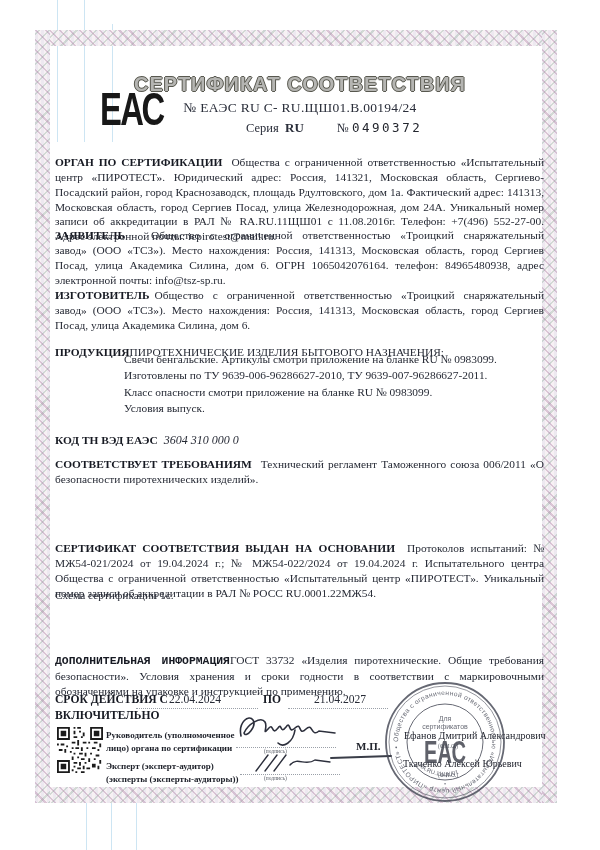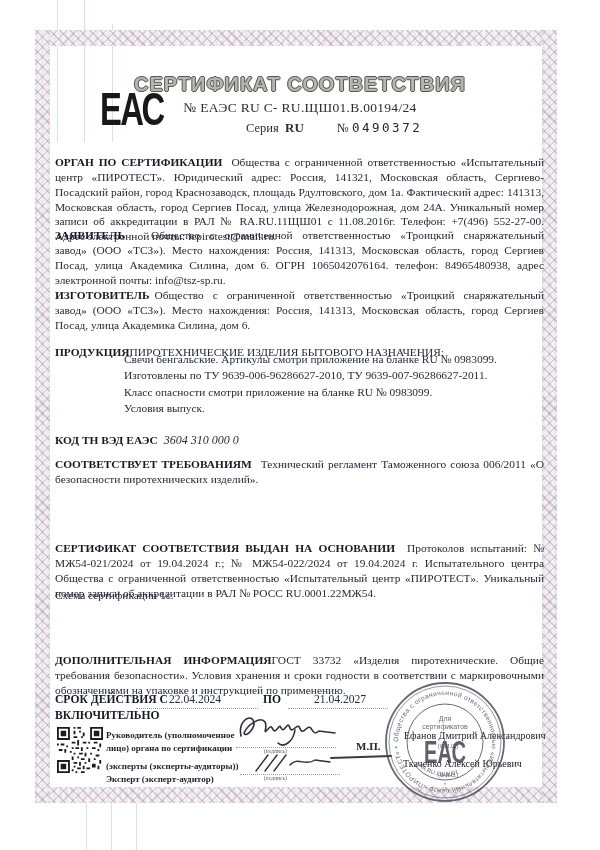--- a/index.html
+++ b/index.html
@@ -102,43 +102,43 @@
   <p class="para" style="top:446px;">
     <b style="padding-right:9px;">СООТВЕТСТВУЕТ ТРЕБОВАНИЯМ</b><span>Технический регламент Таможенного союза 006/2011 «О безопасности пиротехнических изделий».</span>
   </p>
 
   <p class="para" style="top:530px;">
     <b style="padding-right:12px;">СЕРТИФИКАТ СООТВЕТСТВИЯ ВЫДАН НА ОСНОВАНИИ</b><span>Протоколов испытаний: № МЖ54-021/2024 от 19.04.2024 г.; № МЖ54-022/2024 от 19.04.2024 г. Испытательного центра Общества с ограниченной ответственностью «Испытательный центр «ПИРОТЕСТ». Уникальный номер записи об аккредитации в РАЛ № РОСС RU.0001.22МЖ54.</span>
   </p>
   <div class="para" style="top:588px;text-align:left;">Схема сертификации 1с.</div>
 
   <p class="para" style="top:642px;">
-    <b style="padding-right:0;">ДОПОЛНИТЕЛЬНАЯ ИНФОРМАЦИЯ</b><span>ГОСТ 33732 «Изделия пиротехнические. Общие требования безопасности». Условия хранения и сроки годности в соответствии с маркировочными обозначениями на упаковке и инструкцией по применению.</span>
+    <b style="padding-right:0;font-family:Liberation Mono, monospace;">ДОПОЛНИТЕЛЬНАЯ ИНФОРМАЦИЯ</b><span>ГОСТ 33732 «Изделия пиротехнические. Общие требования безопасности». Условия хранения и сроки годности в соответствии с маркировочными обозначениями на упаковке и инструкцией по применению.</span>
   </p>
 
   <div class="boldlbl" style="left:55px;top:693px;">СРОК ДЕЙСТВИЯ С</div>
   <div class="dateval" style="left:140px;top:693px;width:110px;">22.04.2024</div>
   <div class="dotline" style="left:136px;top:707px;width:122px;"></div>
   <div class="boldlbl" style="left:263px;top:693px;">ПО</div>
   <div class="dateval" style="left:288px;top:693px;width:104px;">21.04.2027</div>
   <div class="dotline" style="left:288px;top:707px;width:100px;"></div>
   <div class="boldlbl" style="left:55px;top:709px;">ВКЛЮЧИТЕЛЬНО</div>
 
   <svg style="left:57px;top:727px;" width="46" height="46" viewBox="0 0 25 25">
     <rect width="25" height="25" fill="#ffffff"></rect>
     <path fill="#1b1b1b" d="M0,0h7v7h-7z M18,0h7v7h-7z M0,18h7v7h-7z"></path>
     <path fill="#ffffff" d="M1,1h5v5h-5z M19,1h5v5h-5z M1,19h5v5h-5z"></path>
     <path fill="#1b1b1b" d="M2,2h3v3h-3z M20,2h3v3h-3z M2,20h3v3h-3z"></path>
     <path fill="#1b1b1b" d="M9,0h1v1h-1zM11,0h2v1h-2zM9,2h1v2h-1zM12,2h1v1h-1zM14,3h1v2h-1zM9,5h2v1h-2zM13,5h1v1h-1zM8,8h2v1h-2zM11,7h1v3h-1zM14,8h2v1h-2zM17,8h1v1h-1zM20,8h2v1h-2zM23,9h1v2h-1zM0,9h1v1h-1zM2,9h2v1h-2zM5,10h1v1h-1zM8,11h1v1h-1zM10,11h2v1h-2zM13,11h1v2h-1zM16,11h1v1h-1zM19,11h2v1h-2zM22,12h1v1h-1zM1,12h2v1h-2zM4,12h1v2h-1zM7,13h1v1h-1zM9,14h1v1h-1zM12,14h2v1h-2zM15,14h1v2h-1zM18,14h1v1h-1zM21,15h2v1h-2zM8,16h1v2h-1zM11,16h1v1h-1zM13,17h2v1h-2zM17,17h1v2h-1zM20,17h1v1h-1zM23,18h1v2h-1zM9,19h2v1h-2zM12,19h1v2h-1zM15,19h1v1h-1zM9,21h1v1h-1zM11,22h2v1h-2zM14,21h1v2h-1zM16,22h2v1h-2zM19,20h2v2h-2zM22,21h1v2h-1zM8,23h1v1h-1zM10,24h1v1h-1zM13,24h2v1h-2z"></path>
   </svg>
 
   <div class="rolelbl" style="left:106px;top:729px;width:148px;">Руководитель (уполномоченное лицо) органа по сертификации</div>
   <div class="rolelbl" style="left:106px;top:760px;width:170px;">
+    <div>Эксперт (эксперт-аудитор)</div>
     <div>(эксперты (эксперты-аудиторы))</div>
-    <div>Эксперт (эксперт-аудитор)</div>
   </div>
 
   <svg style="left:233px;top:708px;" width="108" height="42" viewBox="0 0 108 42">
     <g fill="none" stroke="#2c2f3c" stroke-width="1.6" stroke-linecap="round">
       <path d="M8,28 C5,14 16,6 20,12 C24,18 13,31 11,25 C15,16 28,8 32,14 C35,19 29,28 35,21 C41,13 38,29 45,20 C49,14 47,27 53,19 C58,12 55,27 62,20 C69,13 65,29 73,21 C80,14 78,30 86,23 L102,25"></path>
       <path d="M62,22 C60,35 50,40 45,35"></path>
     </g>
   </svg>
   <div class="dotline" style="left:236px;top:746px;width:100px;"></div>
   <div class="cap" style="left:264px;top:748px;">(подпись)</div>

